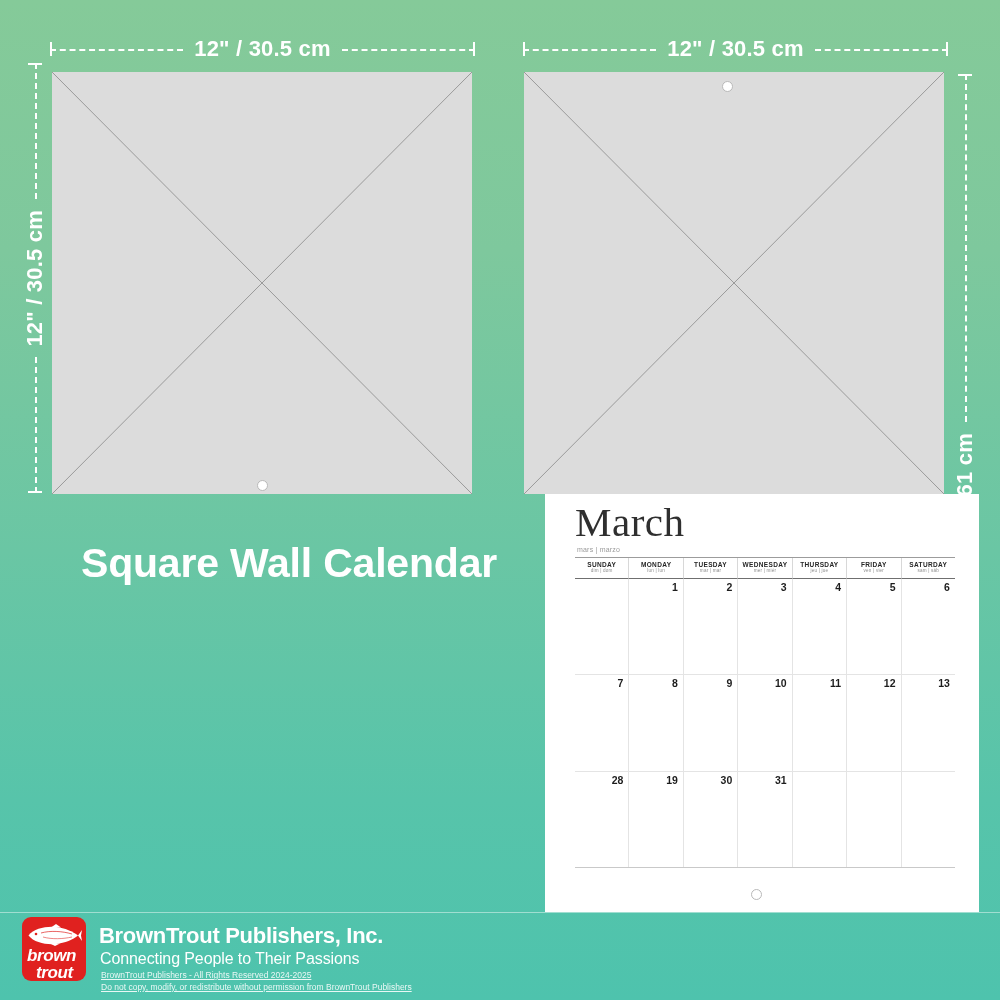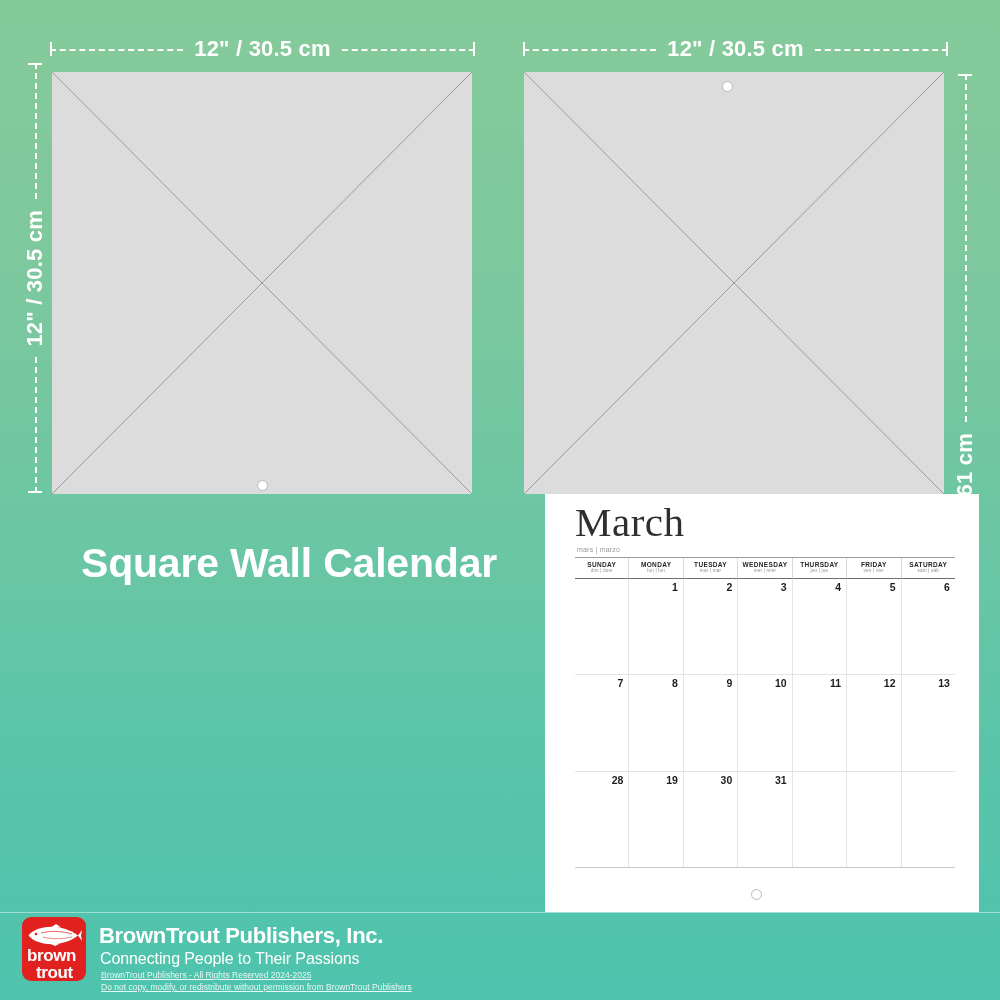--- a/index.html
+++ b/index.html
@@ -232,20 +232,21 @@
     height: 1px;
     background: rgba(255,255,255,0.45);
   }
   .logo {
     position: absolute;
     width: 64px;
     height: 64px;
     border-radius: 9px;
     background: #e0211f;
     overflow: hidden;
+    font-style: italic;
   }
   .logo .fish {
     position: absolute;
     left: 4px;
     top: 7px;
     width: 56px;
     height: 22px;
   }
   .logo .lg-brown, .logo .lg-trout {
     position: absolute;

